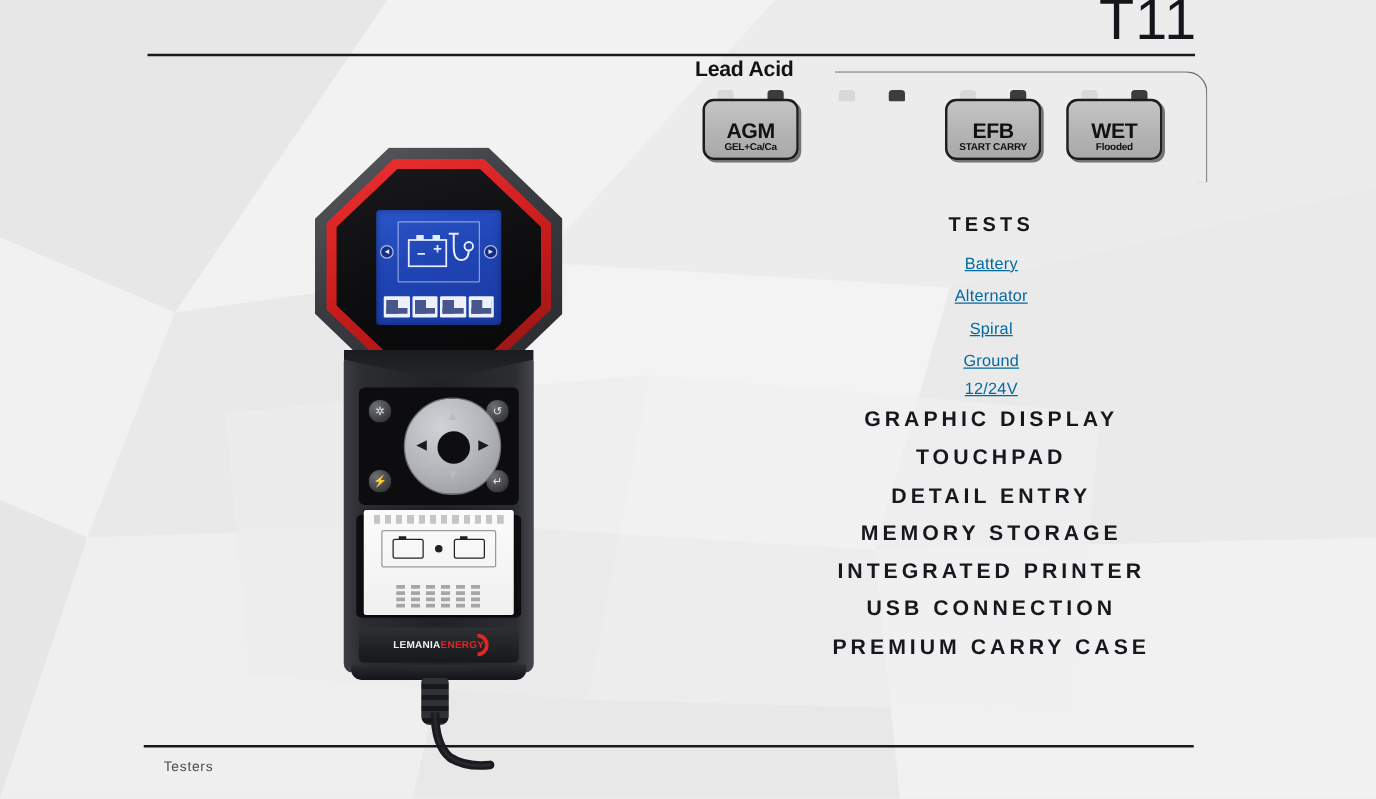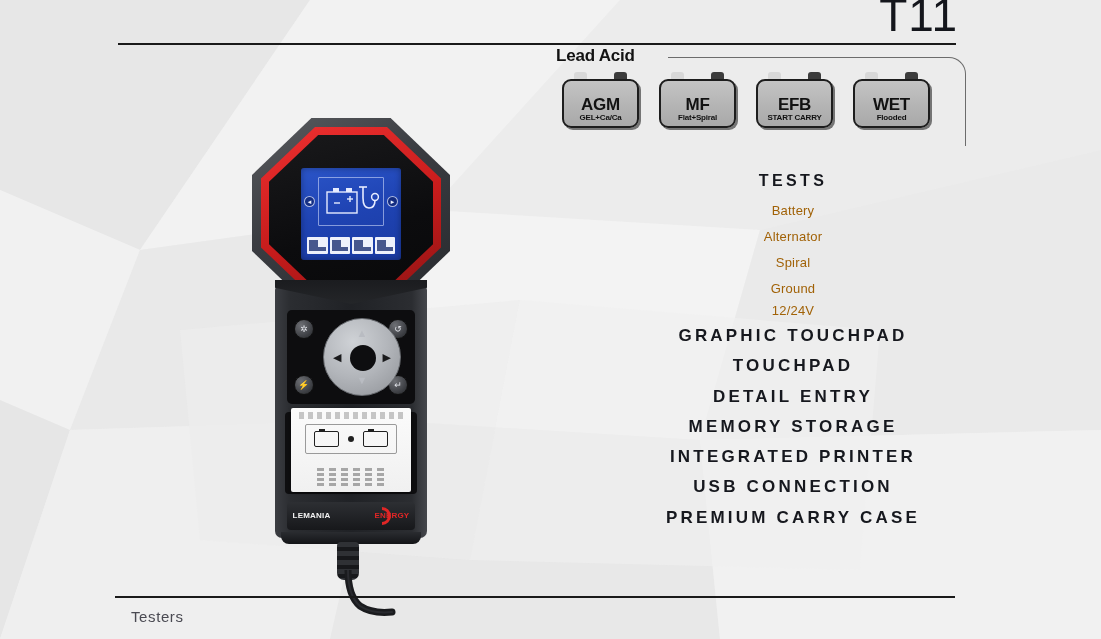--- a/index.html
+++ b/index.html
@@ -44,21 +44,21 @@
     background: #1a1a1a;
     z-index: 5;
   }
   #top-rule  { left: 118px; top: 43px;  width: 838px; height: 2px; }
   #bottom-rule { left: 115px; top: 596px; width: 840px; height: 2px; }
 
   #footer-label {
     position: absolute;
     left: 131px;
     top: 608px;
-    font-size: 15px;
+    font-size: 11px;
     letter-spacing: 0.6px;
     color: #4a4a52;
     z-index: 6;
   }
 
   
   #battery-group {
     position: absolute;
     left: 556px;
     top: 46px;
@@ -162,23 +162,24 @@
     font-weight: bold;
     letter-spacing: 3.4px;
     color: #16181e;
     margin-top: 2px;
     line-height: 1.35;
   }
   .feat-sub {
     font-size: 13px;
     font-weight: 400;
     letter-spacing: 0.2px;
-    color: #a16207;
+    color: #0369a1;
     line-height: 1.1;
     margin-top: 12px;
+    text-decoration: underline;
   }
   .feat-big {
     font-size: 17px;
     font-weight: bold;
     letter-spacing: 3.2px;
     color: #16181e;
     line-height: 1.78;
     white-space: nowrap;
   }
 
@@ -413,21 +414,21 @@
     height: 28px;
     background: linear-gradient(180deg, #2d2f33 0%, #17181b 100%);
     border-radius: 4px;
     display: flex;
     align-items: center;
     justify-content: center;
     overflow: hidden;
   }
   #logo-text { font-size: 8px; font-weight: bold; letter-spacing: 0.2px; line-height: 1; white-space: nowrap; }
   .logo-a { color: #f2f2f2; }
-  .logo-b { color: #e02626; padding-left: 44px; }
+  .logo-b { color: #e02626; }
   #logo-swoosh {
     position: absolute;
     right: 24px;
     top: 5px;
     width: 18px; height: 18px;
     border: 3px solid #e02626;
     border-radius: 50%;
     clip-path: polygon(50% 0, 100% 0, 100% 100%, 50% 100%);
   }
 
@@ -494,24 +495,20 @@
       <div class="badge-term pos"></div>
       <div class="badge-body">
         <div class="badge-code">AGM</div>
         <div class="badge-sub">GEL+Ca/Ca</div>
       </div>
     </div>
 
     <div class="badge">
       <div class="badge-term neg"></div>
       <div class="badge-term pos"></div>
-      <div class="badge-body">
-        <div class="badge-code">MF</div>
-        <div class="badge-sub">Flat+Spiral</div>
-      </div>
     </div>
 
     <div class="badge">
       <div class="badge-term neg"></div>
       <div class="badge-term pos"></div>
       <div class="badge-body">
         <div class="badge-code">EFB</div>
         <div class="badge-sub">START CARRY</div>
       </div>
     </div>
@@ -530,21 +527,21 @@
 
 <div id="features">
   <div class="feat-head">TESTS</div>
   <div class="feat-sub">Battery</div>
   <div class="feat-sub">Alternator</div>
   <div class="feat-sub">Spiral</div>
   <div class="feat-sub">Ground</div>
 
   <div class="feat-sub" style="margin-top:7px;">12/24V</div>
 
-  <div class="feat-big" style="margin-top:3px;">GRAPHIC TOUCHPAD</div>
+  <div class="feat-big" style="margin-top:3px;">GRAPHIC DISPLAY</div>
   <div class="feat-big">TOUCHPAD</div>
   <div class="feat-big">DETAIL ENTRY</div>
   <div class="feat-big">MEMORY STORAGE</div>
   <div class="feat-big">INTEGRATED PRINTER</div>
   <div class="feat-big">USB CONNECTION</div>
   <div class="feat-big">PREMIUM CARRY CASE</div>
 </div>
 
 <div id="device">
 

